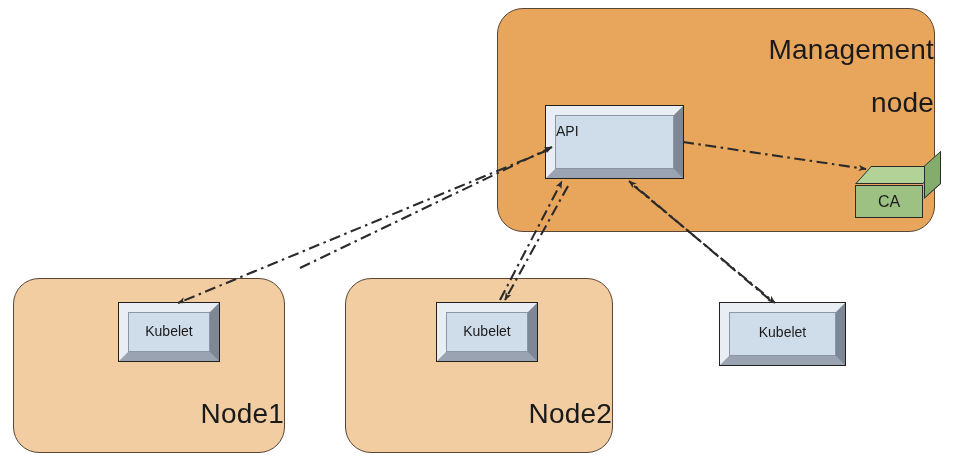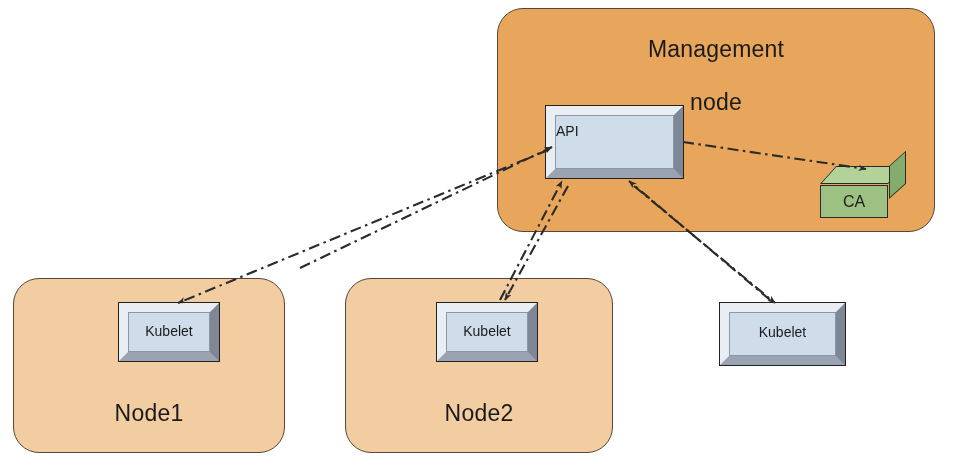--- a/index.html
+++ b/index.html
@@ -28,23 +28,23 @@
   .zone {
     position: absolute;
     box-sizing: border-box;
     border: 1.6px solid #5b4636;
     border-radius: 26px;
     z-index: 1;
   }
   .zone-label {
     position: absolute;
     width: 100%;
-    text-align: center;
+    text-align: right;
     color: #1a1a1a;
-    font-size: 23px;
+    font-size: 28px;
     line-height: 29px;
     font-weight: 400;
     letter-spacing: 0.2px;
   }
 
   
   .bevel {
     position: absolute;
     box-sizing: border-box;
     z-index: 3;
@@ -74,20 +74,21 @@
     text-align: left;
     padding-left: 0;
     box-sizing: border-box;
   }
   .bevel-text.centered { text-align: center; padding-left: 0; }
 
   
   .cuboid {
     position: absolute;
     z-index: 3;
+    margin-left: 35px;
   }
   .cuboid .face-front {
     position: absolute;
     left: 0;
     bottom: 0;
     width: 68px;
     height: 33px;
     background: #9cc183;
     border: 1.6px solid #2a2a2a;
     box-sizing: border-box;

